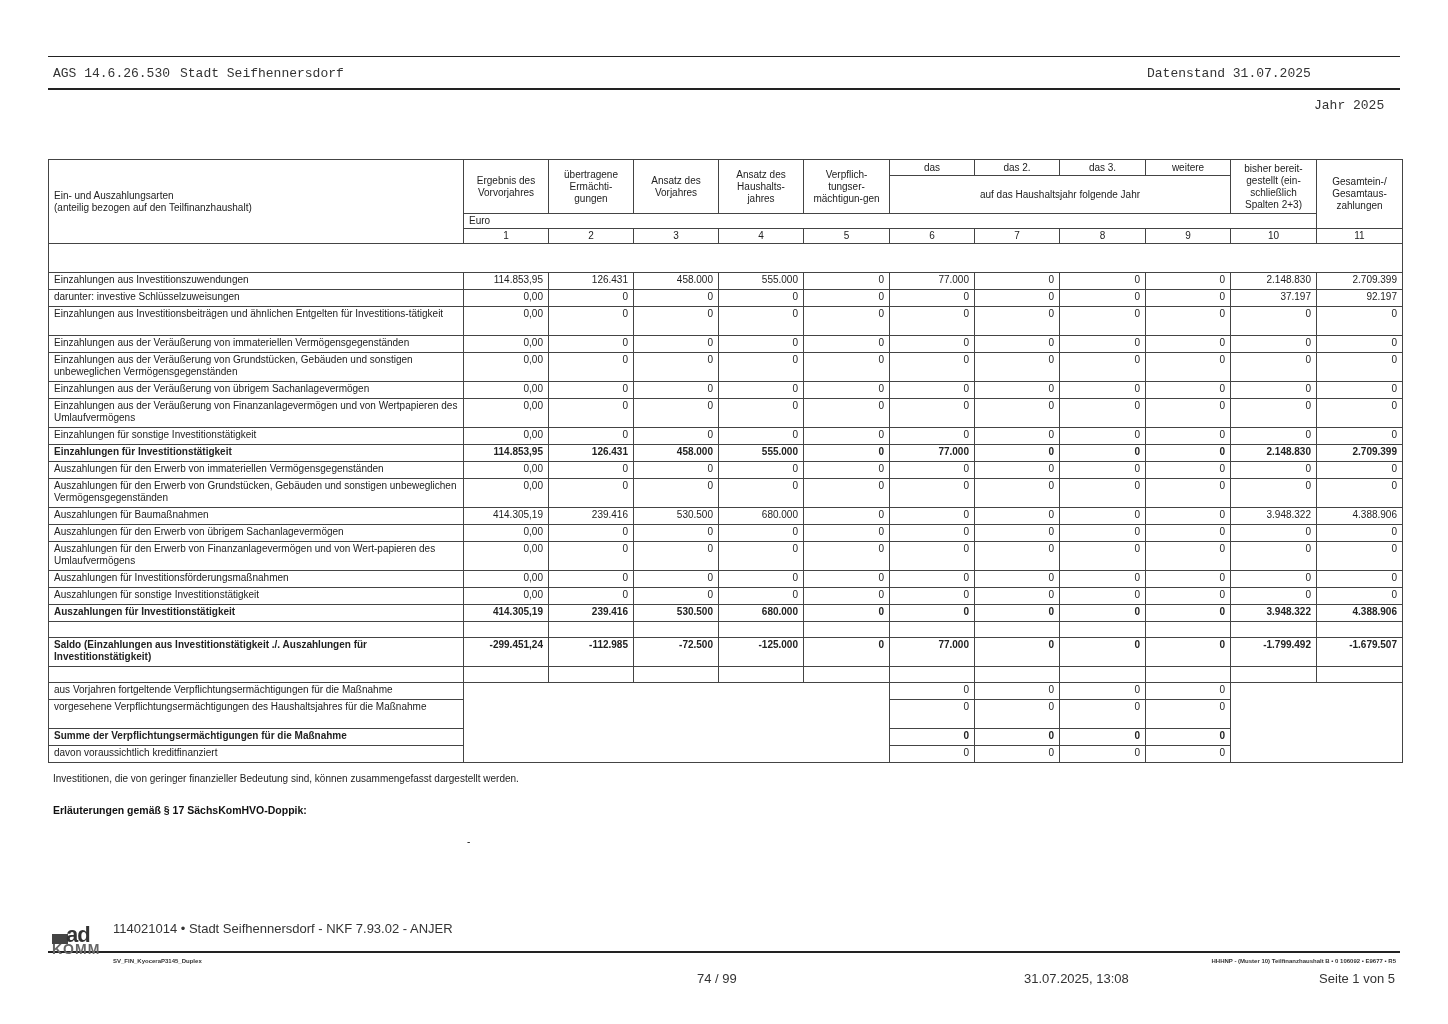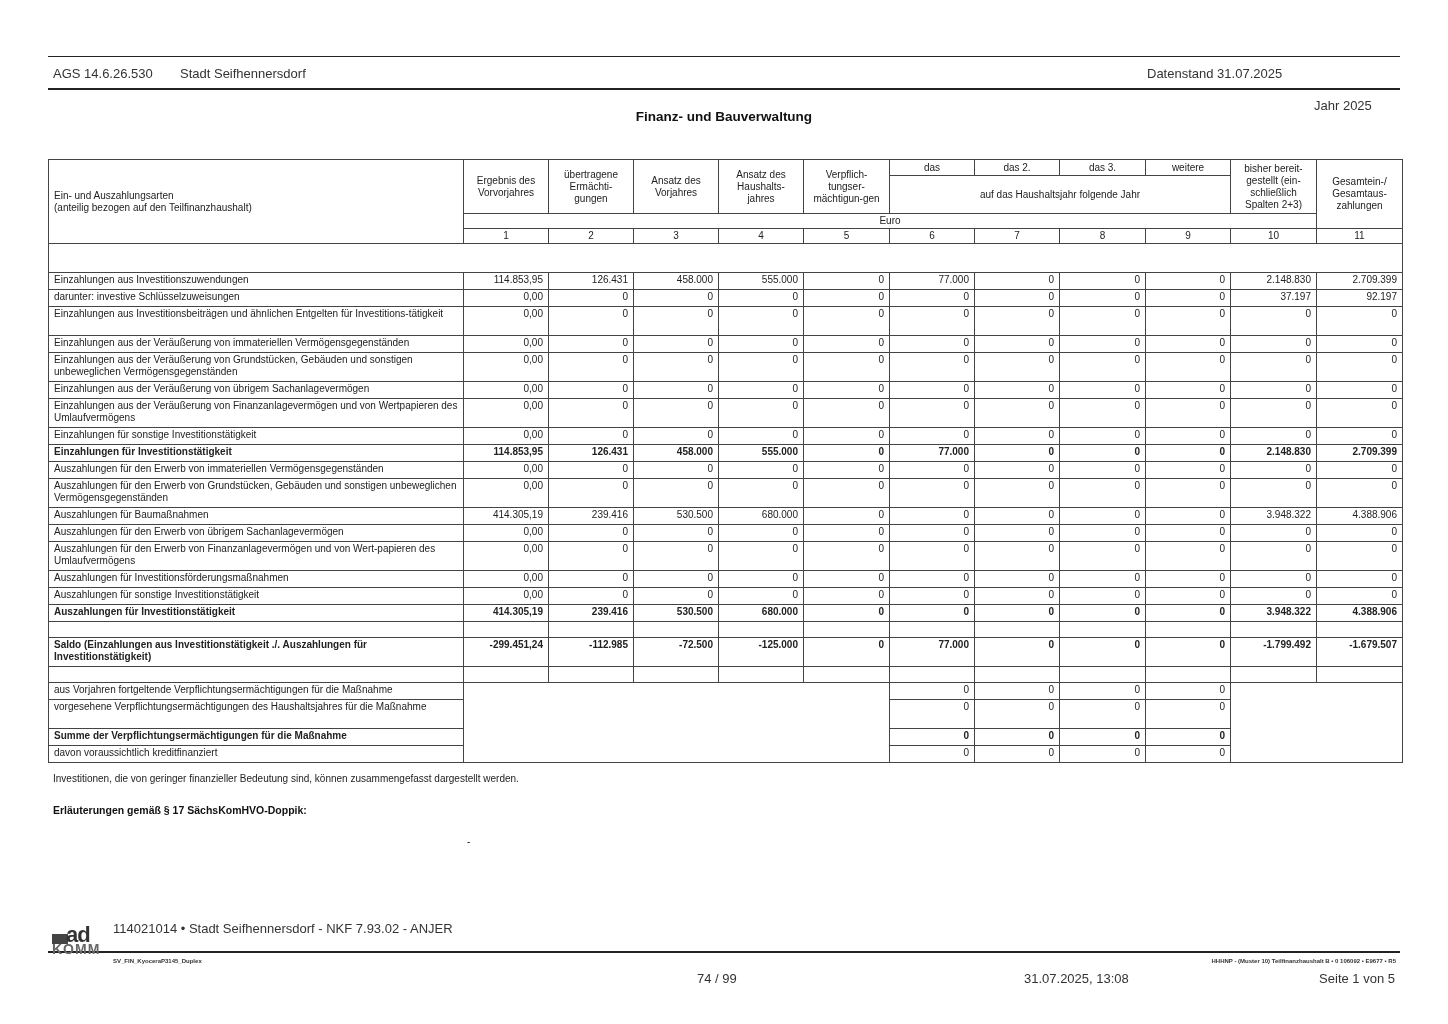--- a/index.html
+++ b/index.html
@@ -1,19 +1,19 @@
 <!DOCTYPE html>
 <html><head>
 <meta charset="utf-8">
 <style>
   html, body { margin: 0; padding: 0; background: #ffffff; }
   body { width: 1448px; height: 1024px; position: relative; overflow: hidden;
          font-family: "Liberation Sans", sans-serif; color: #111; }
   .hline { position: absolute; left: 48px; width: 1352px; background: #222; }
-  .hdr { position: absolute; top: 66px; font-size: 13px; color: #333; white-space: pre; }
+  .hdr { position: absolute; top: 66px; font-size: 13px; color: #333; white-space: pre; font-family: Liberation Mono, monospace; }
   .title { position: absolute; top: 108px; left: 48px; width: 1352px; text-align: center;
            font-weight: bold; font-size: 13.5px; line-height: 17px; color: #111; }
   table.inv { position: absolute; left: 48px; top: 159px; width: 1354px; border-collapse: collapse;
               table-layout: fixed; font-size: 10px; color: #222; }
   table.inv td, table.inv th { border: 1px solid #444; padding: 1px 5px; vertical-align: top;
               font-weight: normal; line-height: 12px; overflow: hidden; }
   table.inv th { text-align: center; vertical-align: middle; }
   table.inv td.num { text-align: right; }
   table.inv tr.bold td { font-weight: bold; }
   table.inv th.lbl { text-align: left; }
@@ -35,21 +35,20 @@
 <body>
 
 <div class="hline" style="top:56px;height:1px;"></div>
 <div class="hdr" style="left:53px;">AGS 14.6.26.530</div>
 <div class="hdr" style="left:180px;">Stadt Seifhennersdorf</div>
 <div class="hdr" style="left:1147px;">Datenstand 31.07.2025</div>
 <div class="hdr" style="left:1314px;margin-top:32px;">Jahr 2025</div>
 <div class="hline" style="top:88px;height:2px;"></div>
 
 <div class="title">
-  <div>Finanz- und Bauverwaltung</div>
 </div>
 
 <table class="inv">
   <colgroup>
     <col style="width:415px">
       <col style="width:85px">
       <col style="width:85px">
       <col style="width:85px">
       <col style="width:85px">
       <col style="width:86px">
@@ -75,21 +74,21 @@
       <th>das 2.</th>
       <th>das 3.</th>
       <th>weitere</th>
       <th rowspan="2">bisher bereit-gestellt (ein-schließlich Spalten 2+3)</th>
       <th rowspan="3">Gesamtein-/ Gesamtaus-zahlungen</th>
     </tr>
     <tr style="height:38px">
       <th colspan="4">auf das Haushaltsjahr folgende Jahr</th>
     </tr>
     <tr style="height:14px">
-      <th colspan="10" style="text-align:center;">Euro</th>
+      <th colspan="10" style="text-align:left;">Euro</th>
     </tr>
     <tr style="height:14px">
       <th>1</th>
       <th>2</th>
       <th>3</th>
       <th>4</th>
       <th>5</th>
       <th>6</th>
       <th>7</th>
       <th>8</th>

